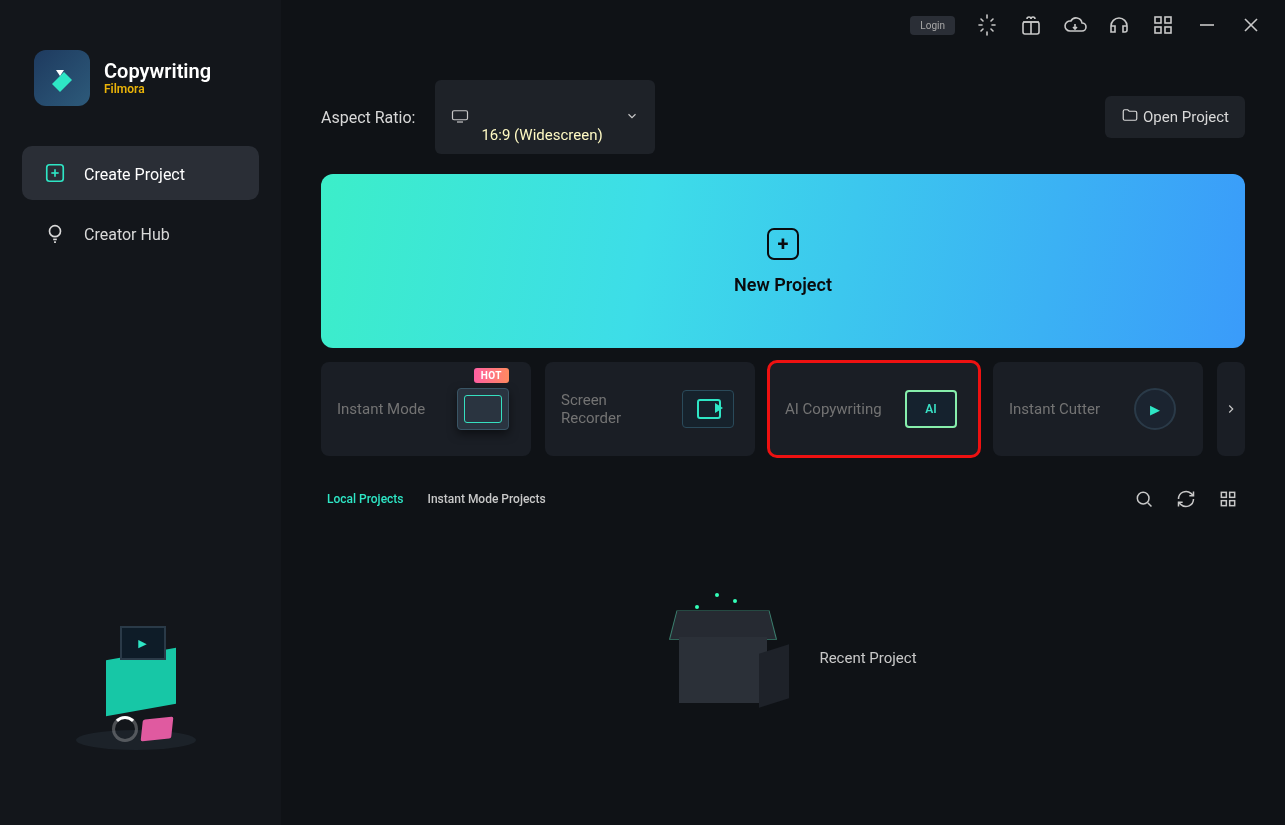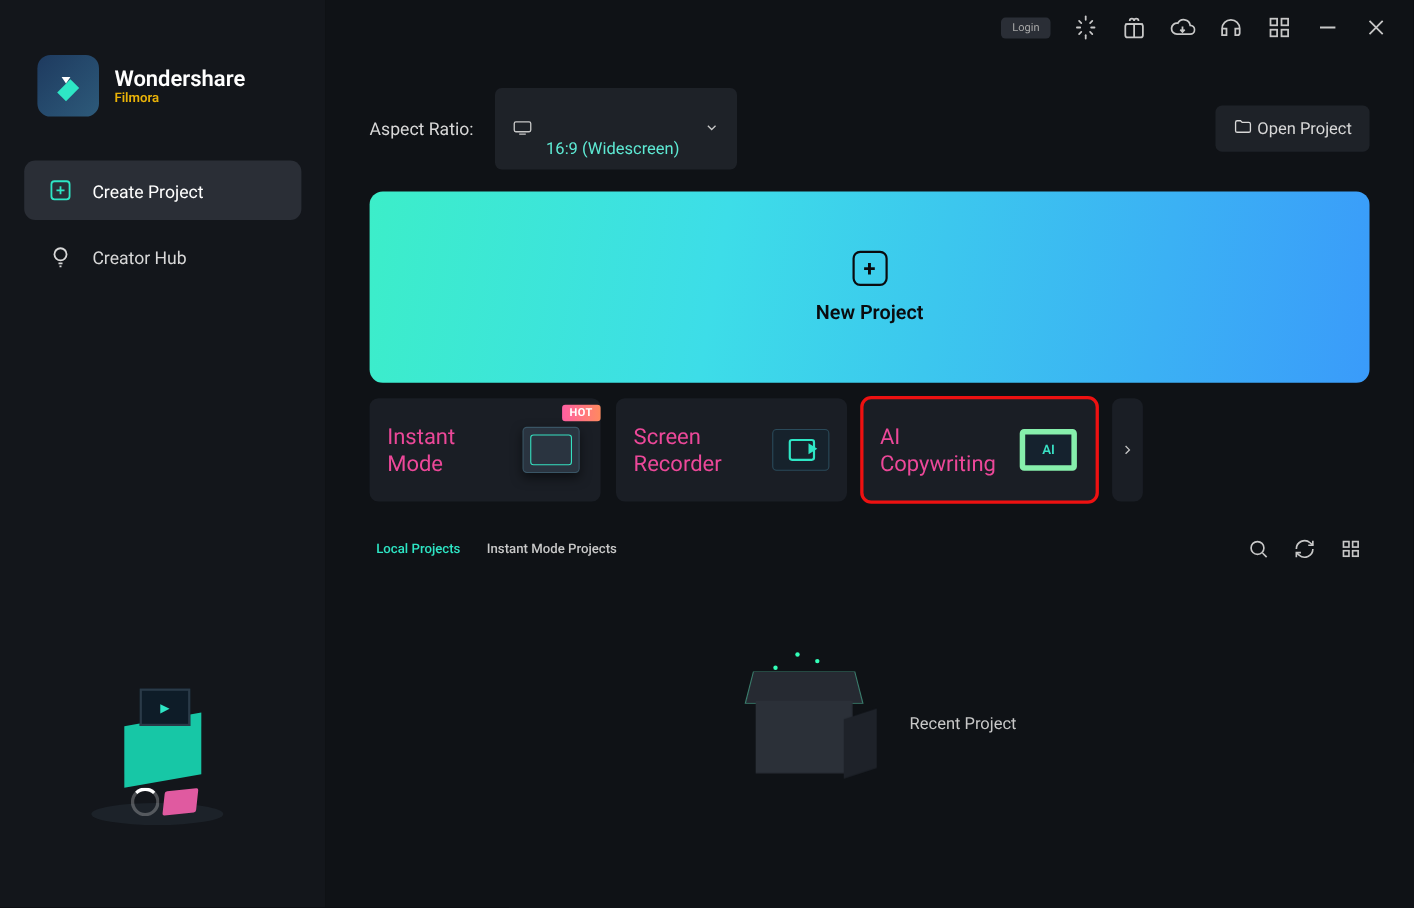--- a/index.html
+++ b/index.html
@@ -21,32 +21,32 @@
 .sidebar-art { margin-top:auto; height: 220px; display:flex; align-items:center; justify-content:center; position:relative; }
 .main { flex:1; background:#0f1216; display:flex; flex-direction:column; }
 .titlebar { height: 50px; display:flex; align-items:center; justify-content:flex-end; gap: 20px; padding: 0 22px; }
 .title-btn { color:#c8c8c8; width:24px; height:24px; display:flex; align-items:center; justify-content:center; cursor:pointer; }
 .title-btn svg { stroke:#c8c8c8; fill:none; stroke-width:1.6; }
 .login-btn { background:#2a2e36; color:#a8a8a8; padding: 4px 10px; border-radius:4px; font-size:10px; cursor:pointer; }
 .content { flex:1; padding: 0 40px 20px 40px; display:flex; flex-direction:column; }
 .top-row { display:flex; align-items:center; padding: 30px 0 20px; gap: 20px; }
 .aspect-label { font-size:16px; color:#d8d8d8; }
 .aspect-select { background:#1e2228; border:none; border-radius:6px; padding: 10px 16px; display:flex; align-items:center; gap:12px; width:220px; cursor:pointer; position:relative; }
-.aspect-select .sel-text { color:#5eead4; font-size:15px;margin-top:36px; }
+.aspect-select .sel-text { color:#fef9c3; font-size:15px;margin-top:36px; }
 .aspect-select .chev { margin-left:auto; }
 .open-proj { margin-left:auto; display:flex; align-items:center; gap:4px; background:#1e2228; padding:10px 16px; border-radius:6px; cursor:pointer; font-size:15px; color:#d8d8d8; }
 .new-project { height: 174px; border-radius:12px; background: linear-gradient(100deg, #3ceec9 0%, #3ddde8 35%, #3a9bfa 100%); display:flex; flex-direction:column; align-items:center; justify-content:center; gap:14px; cursor:pointer; }
 .new-project .plus-box { width:32px; height:32px; border:2px solid #0a0b0e; border-radius:7px; display:flex; align-items:center; justify-content:center; color:#0a0b0e; font-size:20px; font-weight:700; }
 .new-project .np-label { color:#0a0b0e; font-size:18px; font-weight:600; }
 .tiles-row { display:flex; gap:14px; margin-top:14px; align-items:stretch; }
 .tile { flex:0 0 210px; height:94px; background:#1a1e25; border-radius:8px; display:flex; align-items:center; padding:0 16px; gap:12px; cursor:pointer; position:relative; }
-.tile .tile-label { font-size:20px; color:#ec4899; }
+.tile .tile-label { font-size:15px; color:#737373; }
 .tile .tile-art { margin-left:auto; width:64px; height:54px; display:flex; align-items:center; justify-content:center; }
 .tile.highlight { outline: 3px solid #e11; outline-offset: -1px; }
-.hot-badge { position:absolute; top:6px; right:0; background: linear-gradient(90deg,#ff5fa2,#ff8a5f); color:#fff; font-size:10px; font-weight:700; padding:2px 7px; border-radius:3px; letter-spacing:0.5px; }
+.hot-badge { position:absolute; top:6px; right:22px; background: linear-gradient(90deg,#ff5fa2,#ff8a5f); color:#fff; font-size:10px; font-weight:700; padding:2px 7px; border-radius:3px; letter-spacing:0.5px; }
 .tiles-next { width:28px; background:#1a1e25; border-radius:8px; display:flex; align-items:center; justify-content:center; cursor:pointer; }
 .tabs-row { display:flex; align-items:center; margin-top:32px; padding: 0 6px; gap:24px; }
 .tab { font-size:12px; color:#c8c8c8; cursor:pointer; font-weight:500; }
 .tab.active { color:#2ee6c5; }
 .tabs-right { margin-left:auto; display:flex; gap:20px; }
 .tabs-right .ico { width:22px; height:22px; cursor:pointer; display:flex; align-items:center; justify-content:center; }
 .recent-area { flex:1; display:flex; flex-direction:row; align-items:center; justify-content:center; color:#b8b8b8; gap:20px; }
 .recent-label { font-size:15px; color:#c8c8c8; }
 
 
@@ -63,38 +63,38 @@
 
 .empty-box { width:150px; height:130px; position:relative; }
 .empty-box .lid { position:absolute; left:24px; top:10px; width:100px; height:42px; background:#262a32; transform:perspective(200px) rotateX(46deg); border:1px solid #3a7f6e; }
 .empty-box .body { position:absolute; left:30px; top:44px; width:88px; height:66px; background:#2b3038; }
 .empty-box .side { position:absolute; left:110px; top:56px; width:30px; height:54px; background:#1e2229; transform:skewY(-18deg);}
 .empty-box .glow { position:absolute; left:66px; top:0; width:4px; height:4px; background:#33ffb8; border-radius:50%; box-shadow: 18px 6px 0 0 #33ffb8, -20px 12px 0 0 #33ffb8, 30px 20px 0 0 #33ffb8; }
 
 .tile-art.reel { position:relative; }
 .reel-circle { width:42px; height:42px; border-radius:50%; background:#1b2430; border:2px solid #2a3a48; position:relative; }
 .reel-circle::after{content:"▶"; position:absolute; inset:0; display:flex;align-items:center;justify-content:center; color:#2ee6c5; font-size:13px;}
-.ai-box { width:52px; height:38px; background:#15222e; border:5px solid #86efac; border-radius:4px; display:flex; align-items:center; justify-content:center; color:#39e0c4; font-size:12px; font-weight:600; }
+.ai-box { width:52px; height:38px; background:#15222e; border:2px solid #86efac; border-radius:4px; display:flex; align-items:center; justify-content:center; color:#39e0c4; font-size:12px; font-weight:600; }
 .rec-box { width:52px; height:38px; background:#16222c; border:1px solid #2a4a5a; border-radius:4px; position:relative; }
 .rec-box::after{content:""; position:absolute; left:14px; top:8px; width:20px; height:16px; border:2px solid #2ee6c5; border-radius:3px;}
 .rec-box::before{content:""; position:absolute; right:10px; top:12px; width:0; height:0; border-left:8px solid #2ee6c5; border-top:5px solid transparent; border-bottom:5px solid transparent;}
 </style>
 </head>
 <body>
 
 <aside class="sidebar">
   <div class="logo-block">
     <div class="logo-icon">
       <svg viewBox="0 0 32 32">
           <polygon points="6,22 18,10 26,18 14,30" fill="#2ee6c5"></polygon>
           <polygon points="10,8 18,8 14,14" fill="#ffffff"></polygon>
         </svg>
     </div>
     <div class="logo-text">
-      <div class="line1">Wondershare</div>
+      <div class="line1">Copywriting</div>
       <div class="line2">Filmora</div>
     </div>
   </div>
 
   <nav class="nav">
     <div class="nav-item active">
       <span class="nav-icon">
         <svg viewBox="0 0 24 24">
             <rect x="3" y="3" width="18" height="18" rx="3"></rect>
             <line x1="12" y1="8" x2="12" y2="16"></line>
@@ -220,20 +220,26 @@
         <span class="tile-art">
             <div class="rec-box"></div>
           </span>
       </div>
       <div class="tile highlight">
         <span class="tile-label">AI Copywriting</span>
         <span class="tile-art">
             <div class="ai-box">AI</div>
           </span>
       </div>
+      <div class="tile">
+        <span class="tile-label">Instant Cutter</span>
+        <span class="tile-art reel">
+            <div class="reel-circle"></div>
+          </span>
+      </div>
       <div class="tiles-next">
         <svg width="14" height="14" viewBox="0 0 24 24" fill="none" stroke="#c8c8c8" stroke-width="2">
             <polyline points="9 6 15 12 9 18"></polyline>
           </svg>
       </div>
     </div>
 
     <div class="tabs-row">
       <span class="tab active">Local Projects</span>
       <span class="tab">Instant Mode Projects</span>

